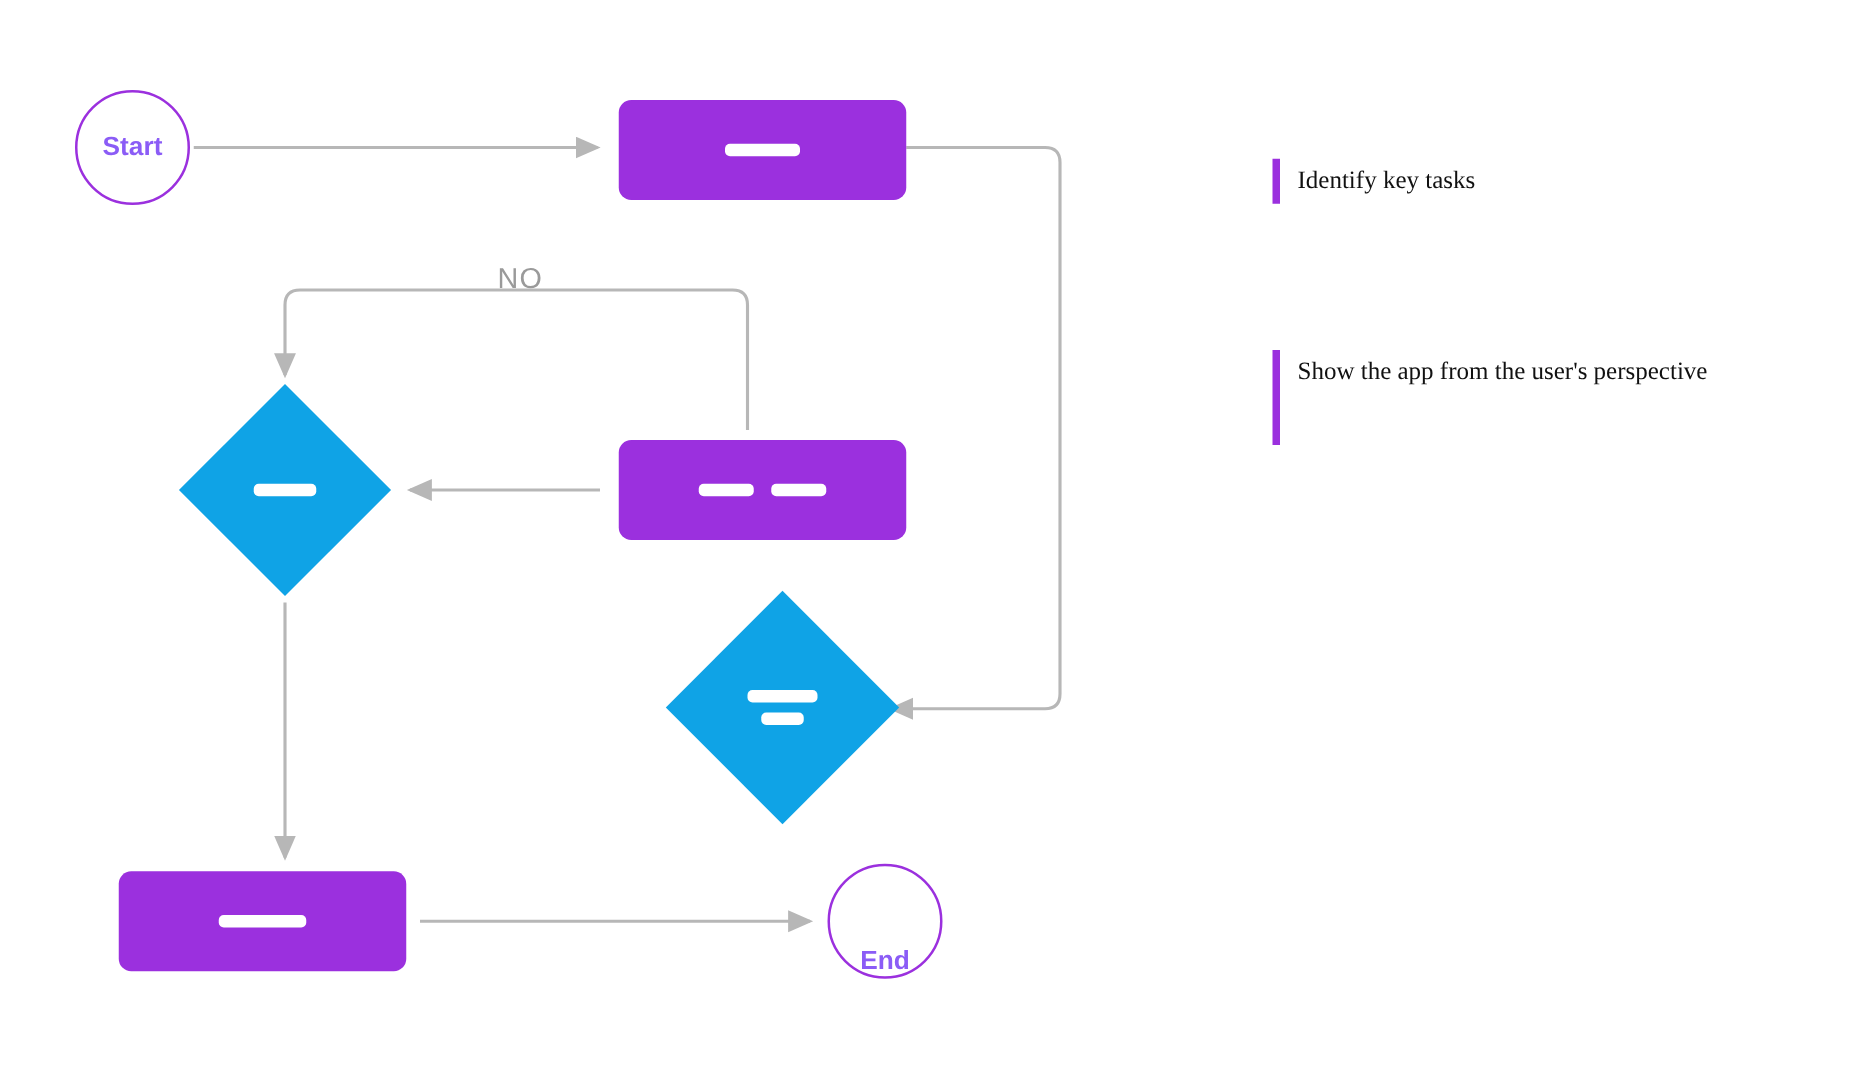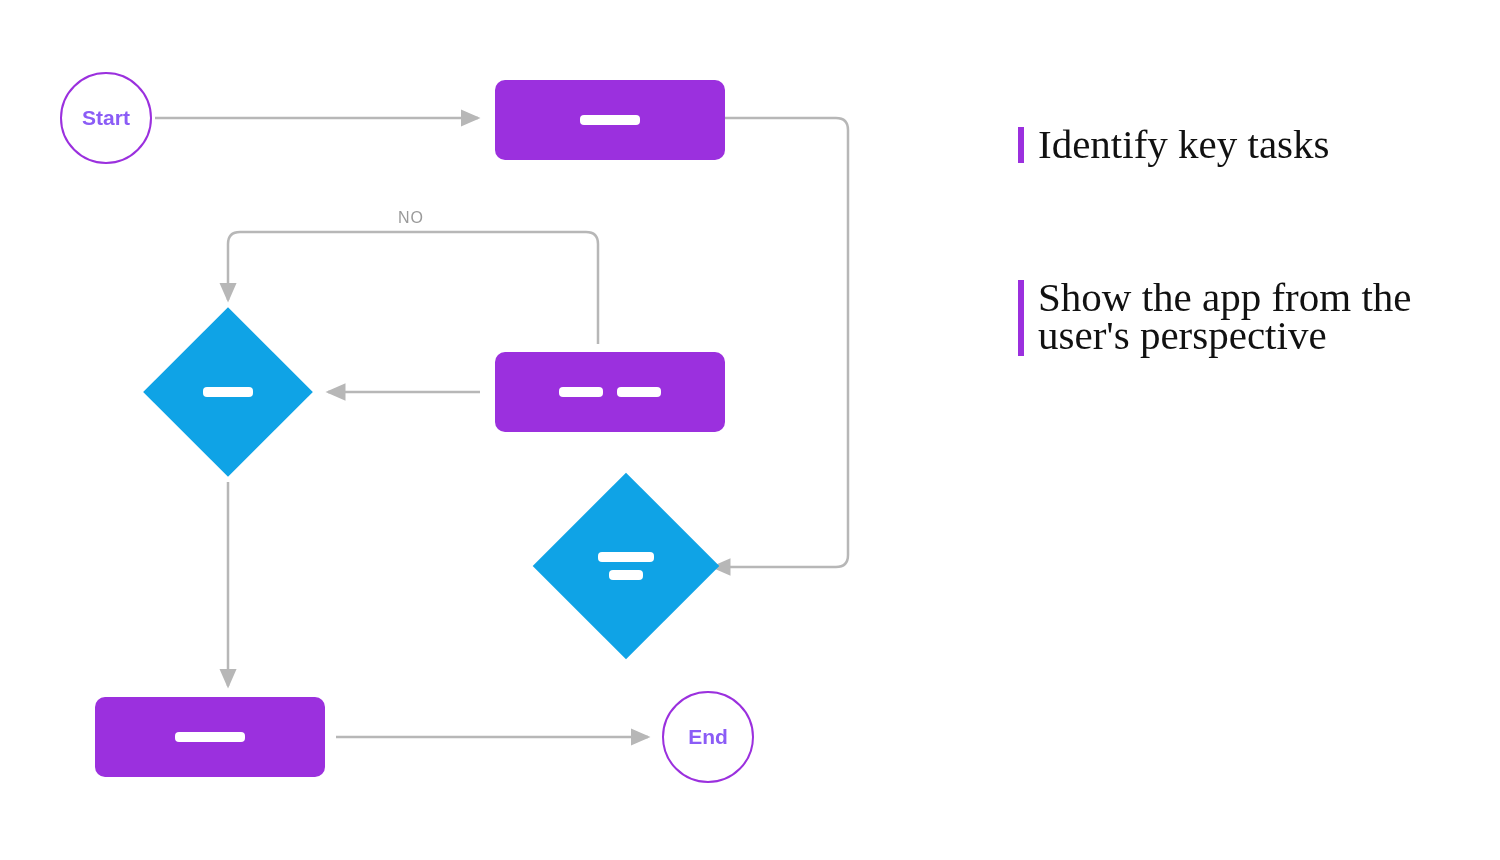--- a/index.html
+++ b/index.html
@@ -63,21 +63,21 @@
       gap: 8px;
     }
     .node-decision .bar {
       background: #fff;
       height: 10px;
       border-radius: 4px;
     }
     .edge-label {
       position: absolute;
       font-family: -apple-system, Helvetica, Arial, sans-serif;
-      font-size: 16px;
+      font-size: 23px;
       color: #9a9a9a;
       letter-spacing: 1px;
     }
     .sidebar {
       position: absolute;
       left: 1018px;
       top: 125px;
       width: 440px;
     }
     .sidebar-item {
@@ -90,21 +90,21 @@
       background: #9B30DE;
       height: 36px;
       margin-right: 14px;
       flex-shrink: 0;
       margin-top: 2px;
     }
     .sidebar-item.two-line .marker {
       height: 76px;
     }
     .sidebar-item .text {
-      font-size: 41px;
+      font-size: 20px;
       line-height: 38px;
       color: #111;
     }
     svg.arrows {
       position: absolute;
       top: 0;
       left: 0;
       width: 910px;
       height: 860px;
       pointer-events: none;
@@ -158,21 +158,21 @@
     <div class="inner">
       <div class="bar" style="width:56px;"></div>
       <div class="bar" style="width:34px;"></div>
     </div>
   </div>
 
   <div class="node-process" style="left:95px; top:697px; width:230px; height:80px;">
     <div class="bar" style="width:70px;"></div>
   </div>
 
-  <div class="node-terminal" style="left:662px; top:691px;">
+  <div class="node-terminal" style="left:662px; top:691px;align-items:flex-end;">
     <span>End</span>
   </div>
 
   <div class="edge-label" style="left:398px; top:209px;">NO</div>
 
 </div>
 
 <div class="sidebar">
   <div class="sidebar-item">
     <div class="marker"></div>

